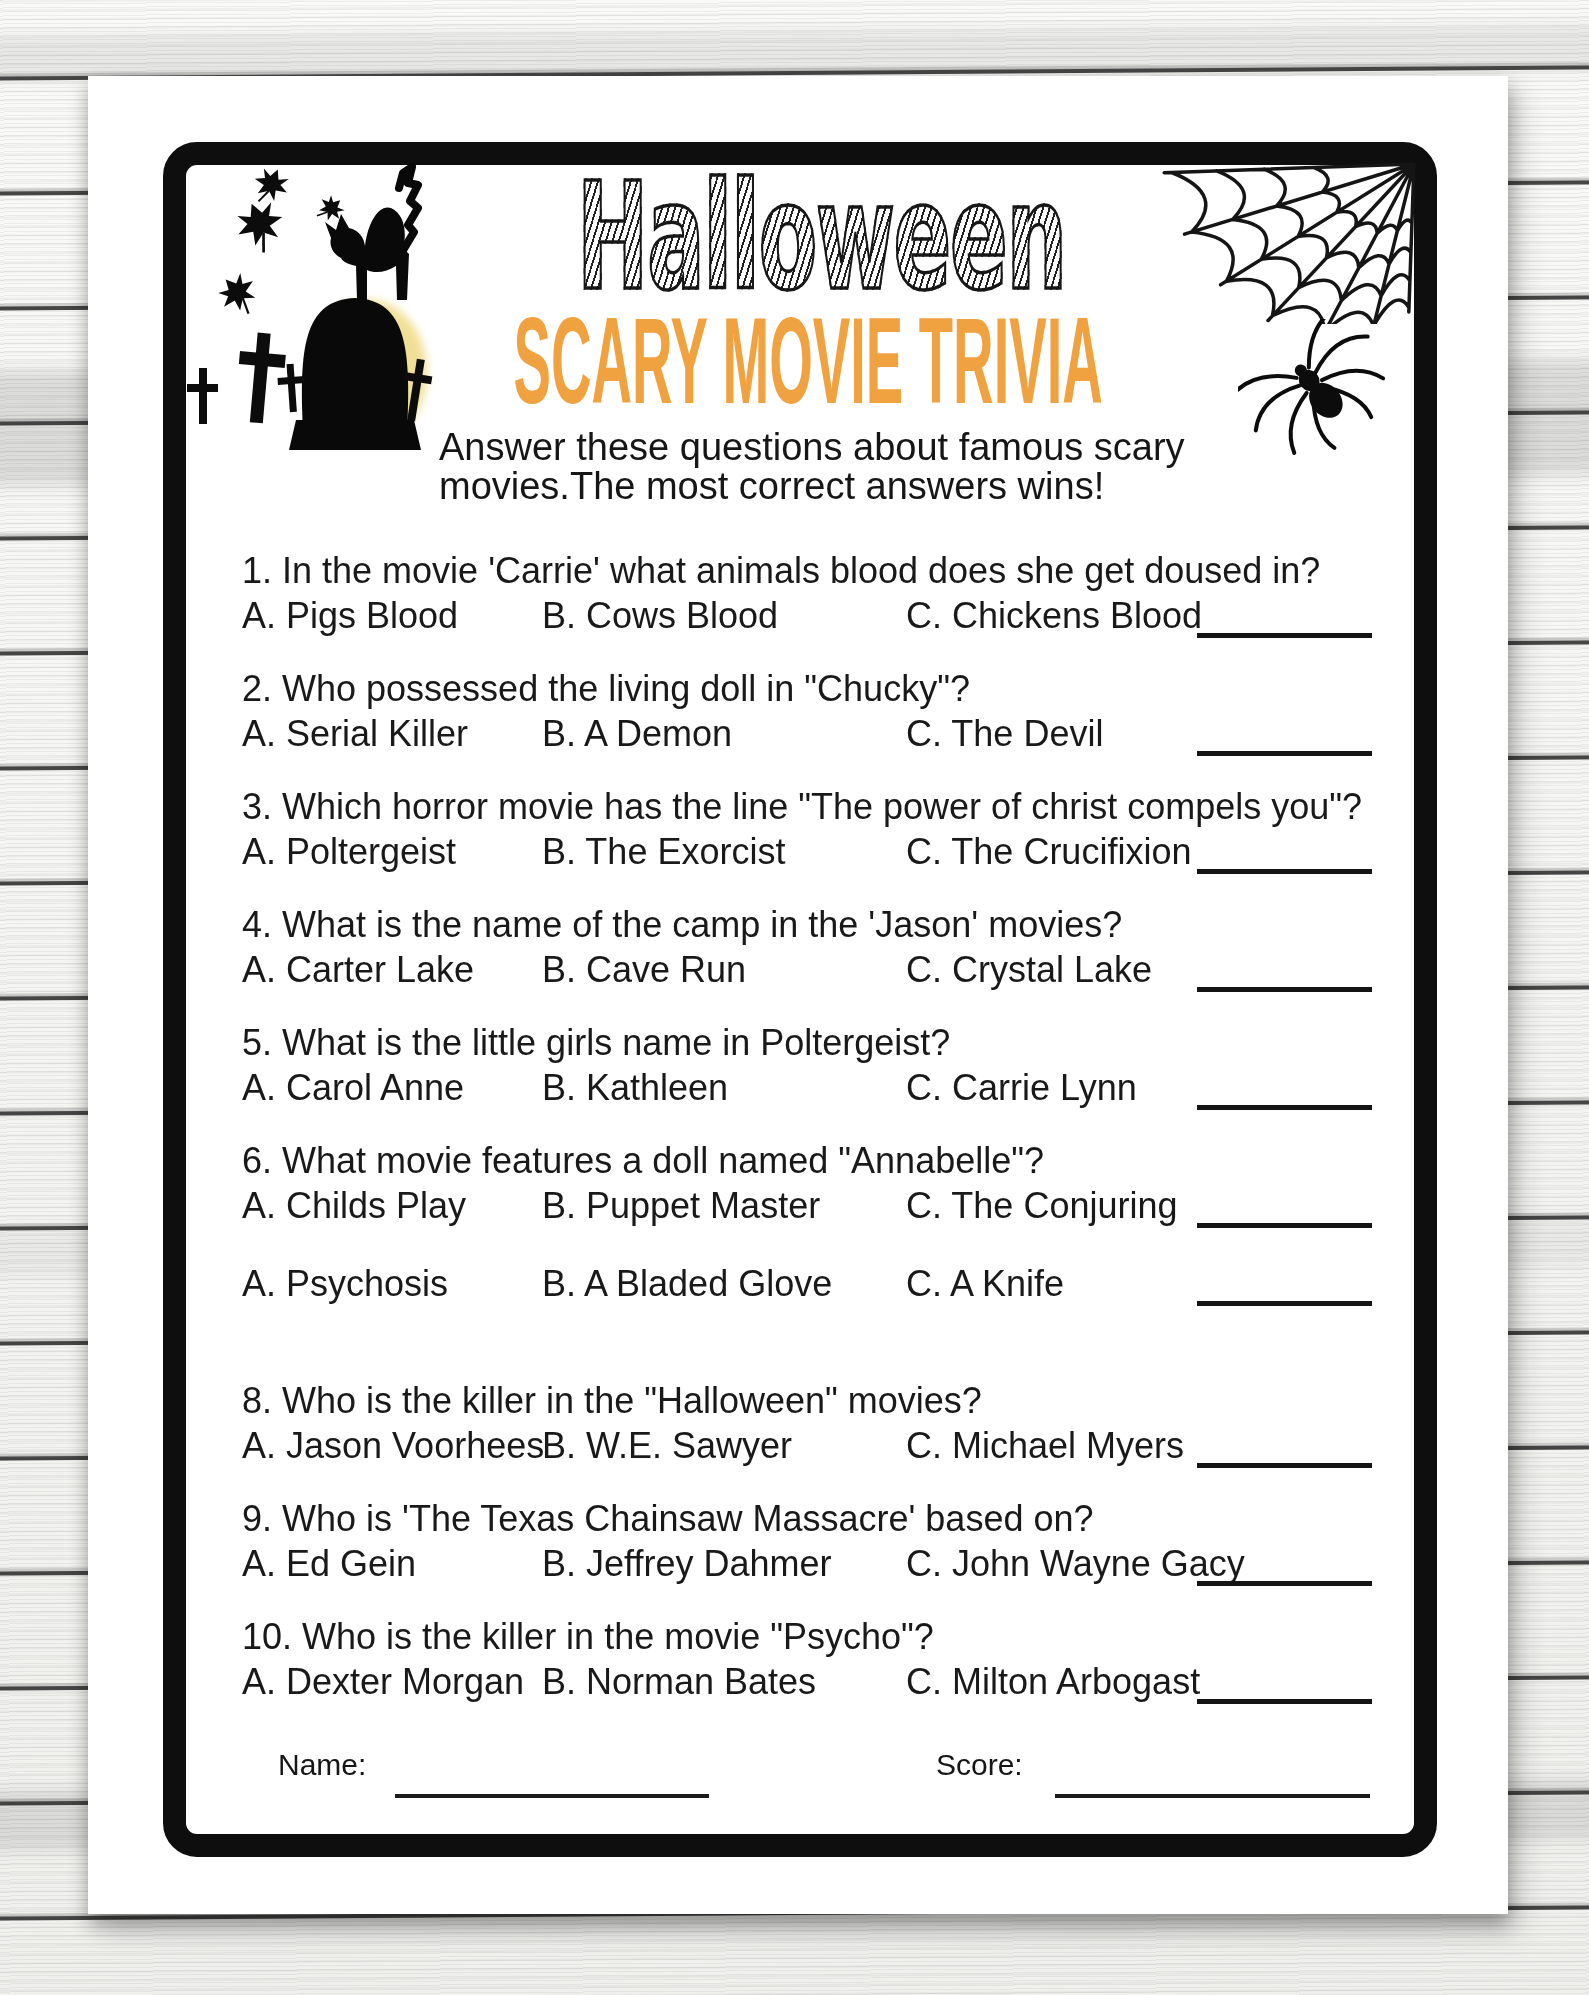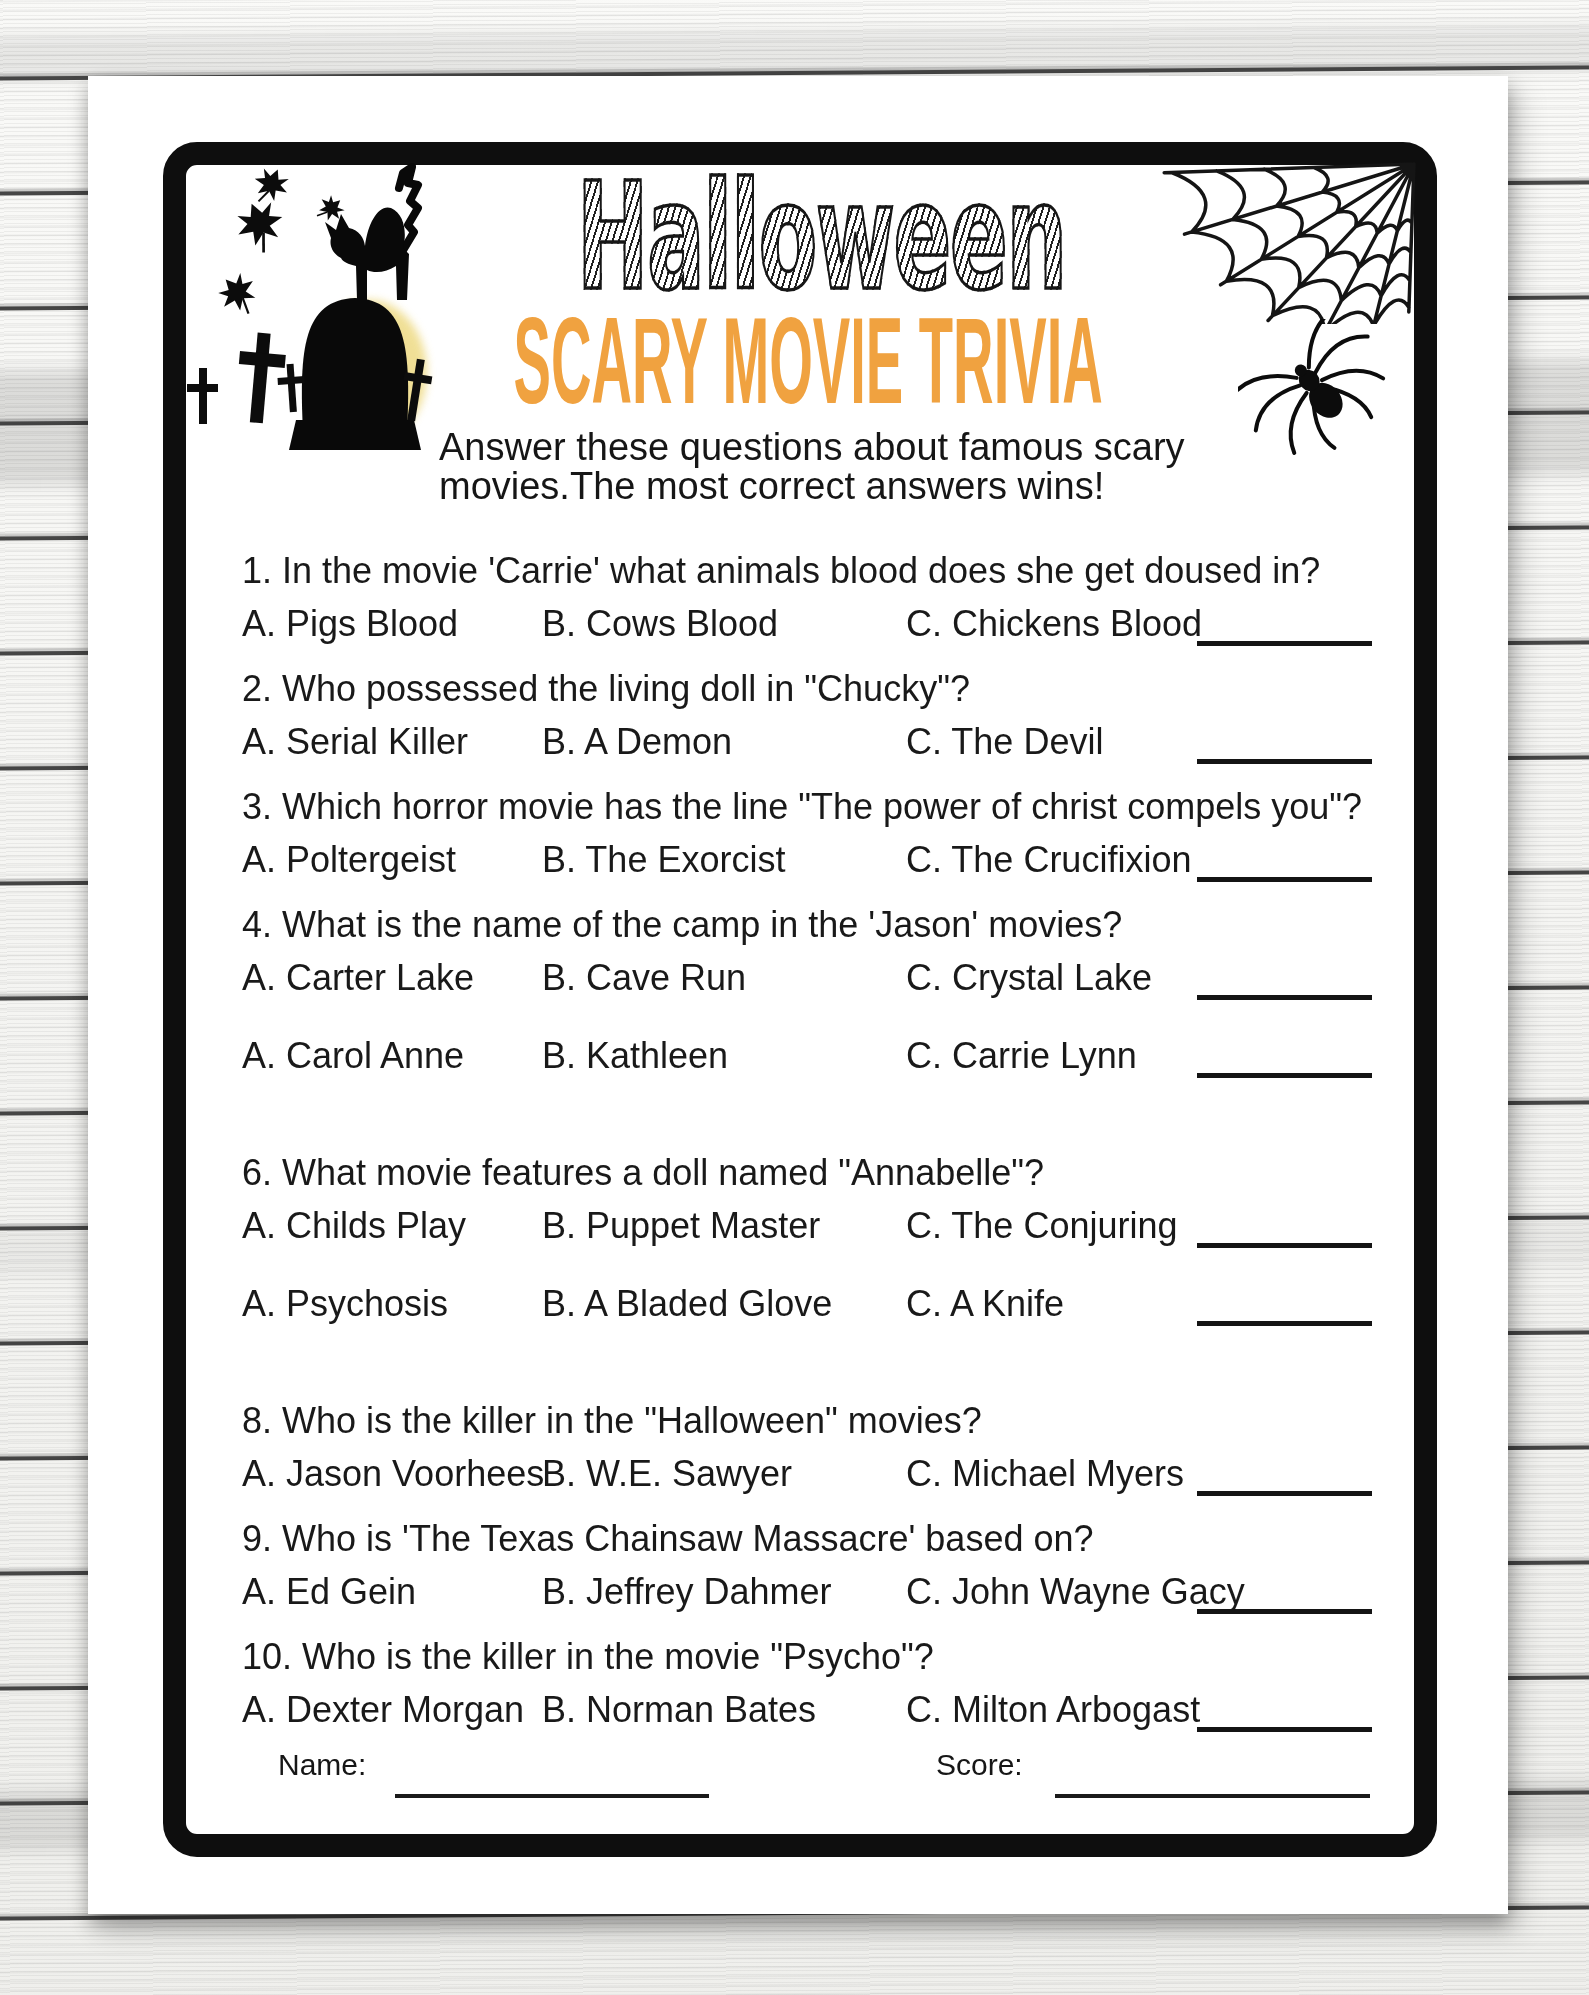--- a/index.html
+++ b/index.html
@@ -85,21 +85,21 @@
   }
   .intro{
     position:absolute; left:351px; top:352px;
     font-size:38px; line-height:39px; color:#161616;
     white-space:nowrap;
   }
   
   .questions{position:absolute; left:154px; top:475px; width:1160px;}
   .q-block{position:relative; height:118px;}
   .q-text{font-size:36px; line-height:40px; color:#191919; white-space:nowrap;}
-  .q-opts{position:relative; margin-top:12px; height:44px; font-size:36px; color:#191919;}
+  .q-opts{position:relative; margin-top:4px; height:44px; font-size:36px; color:#191919;}
   .opt{position:absolute; top:0; white-space:nowrap;}
   .opt-a{left:0;}
   .opt-b{left:300px;}
   .opt-c{left:664px;}
   .blank{
     position:absolute; left:955px; top:4px; width:175px; height:34px;
     border-bottom:5px solid #141414;
   }
   
   .footer{position:absolute; left:0; top:1672px; width:1420px; height:70px; font-size:30px; color:#161616;}
@@ -238,20 +238,21 @@
         <div class="q-text">4. What is the name of the camp in the 'Jason' movies?</div>
         <div class="q-opts">
           <span class="opt opt-a">A. Carter Lake</span>
           <span class="opt opt-b">B. Cave Run</span>
           <span class="opt opt-c">C. Crystal Lake</span>
           <span class="blank"></span>
         </div>
       </div>
 
       <div class="q-block">
+        <div class="q-text">5. What is the little girls name in Poltergeist?</div>
         <div class="q-opts">
           <span class="opt opt-a">A. Carol Anne</span>
           <span class="opt opt-b">B. Kathleen</span>
           <span class="opt opt-c">C. Carrie Lynn</span>
           <span class="blank"></span>
         </div>
       </div>
 
       <div class="q-block">
         <div class="q-text">6. What movie features a doll named "Annabelle"?</div>

